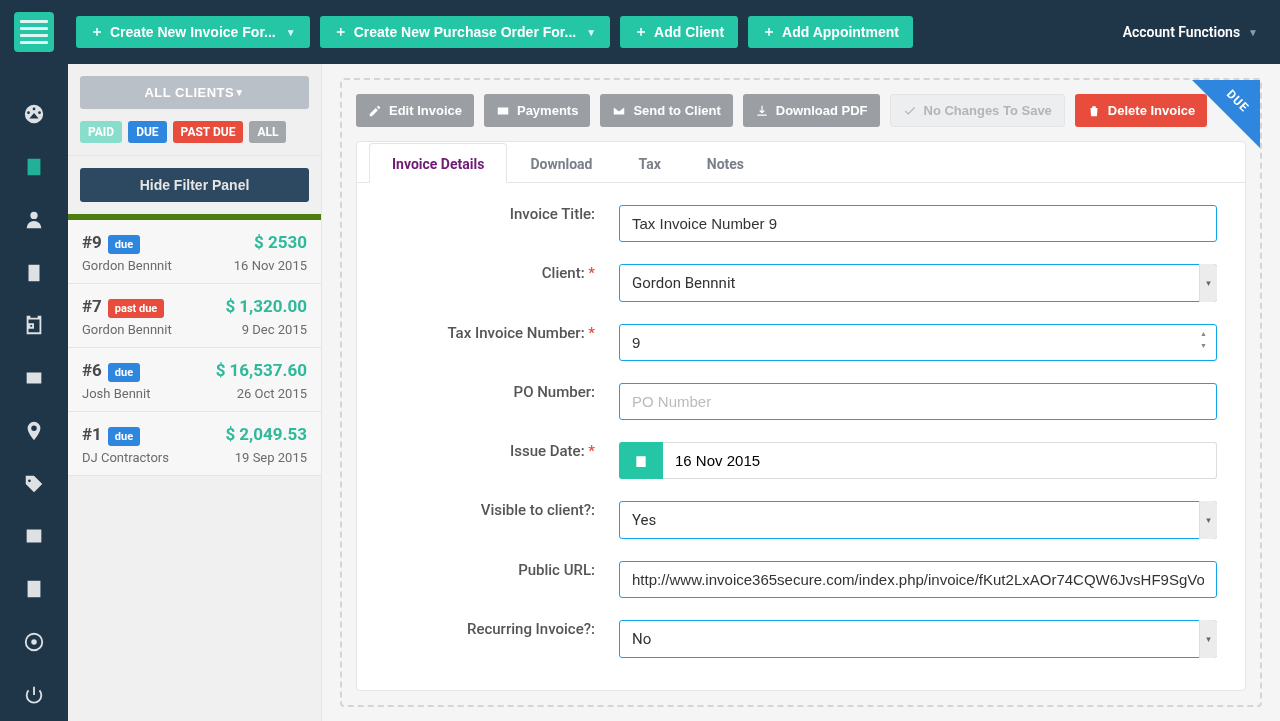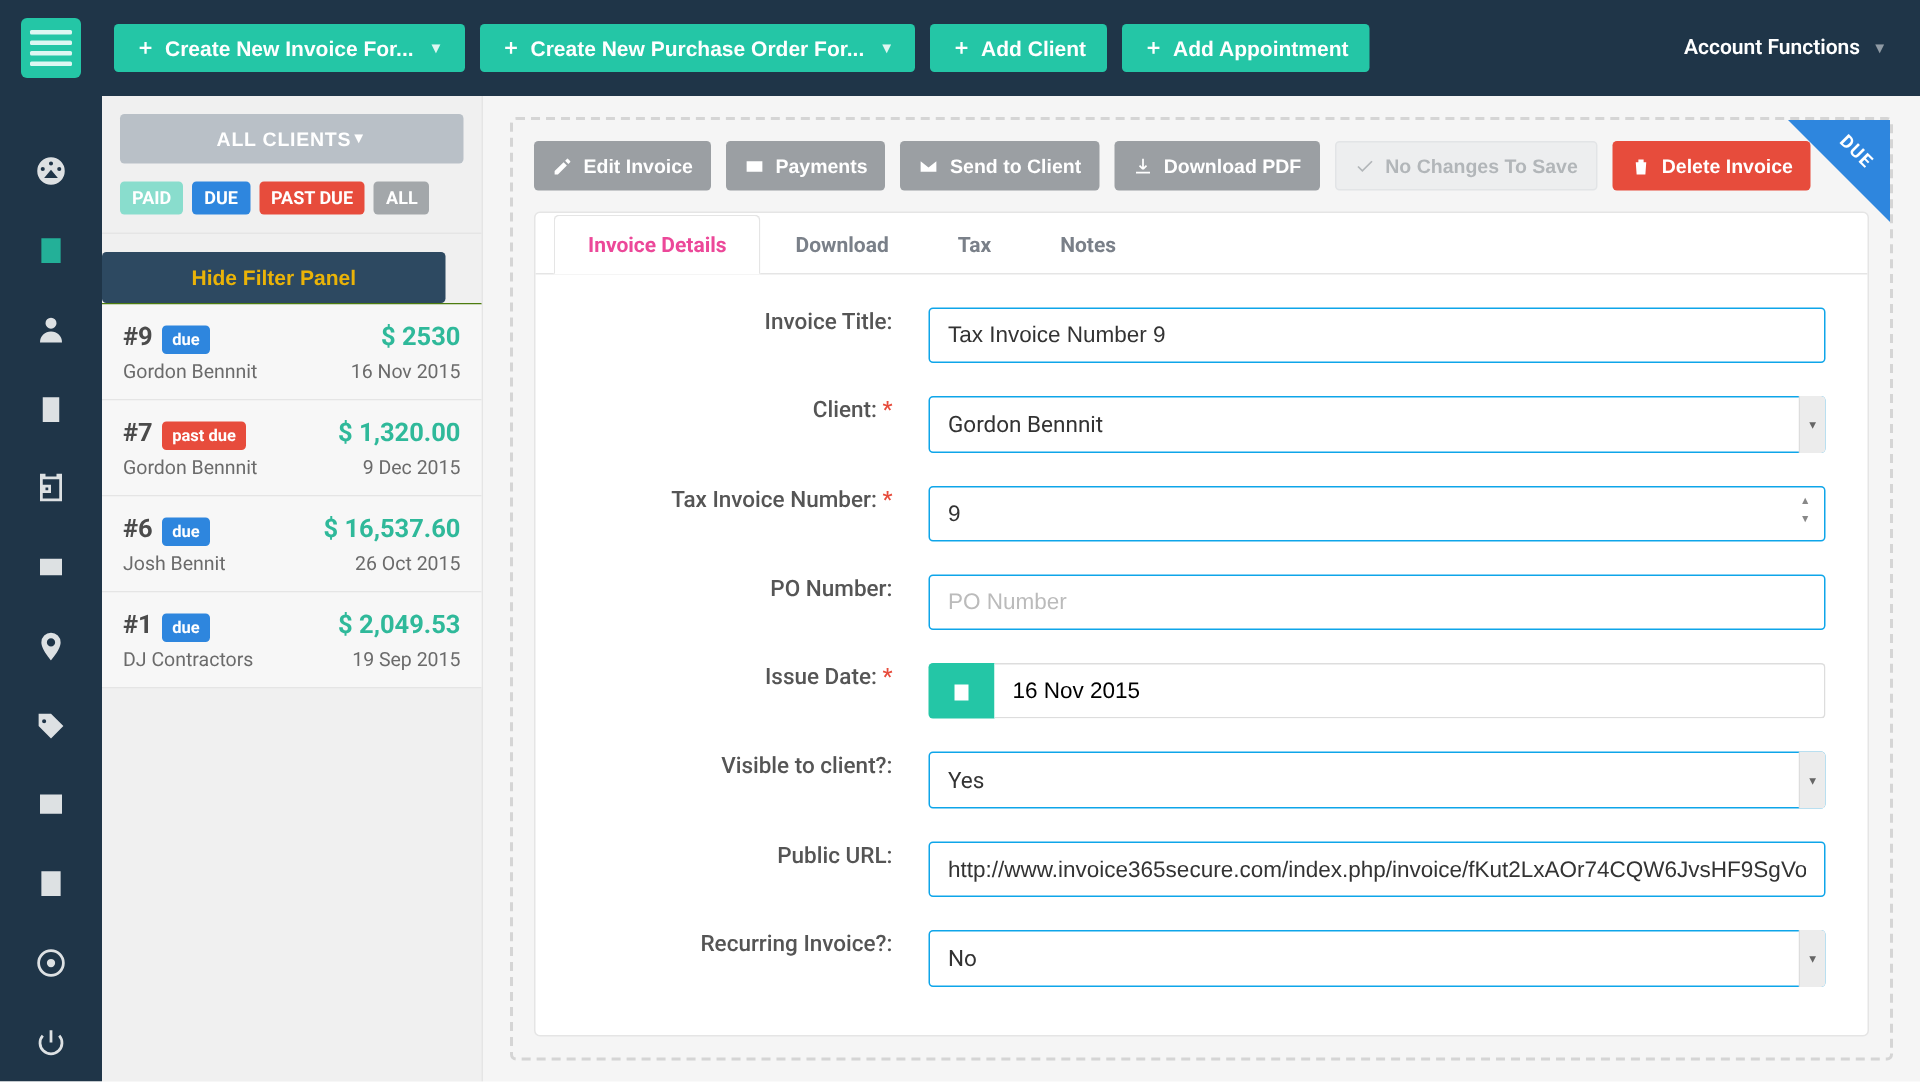--- a/index.html
+++ b/index.html
@@ -115,26 +115,26 @@
     letter-spacing:.5px;
   }
   .btn-all-clients .chev { font-size:10px; }
   .filter-row { display:flex; gap:6px; padding:0 12px 12px; flex-wrap:wrap; border-bottom:1px solid #e5e5e5;text-align:right;}
   .chip { font-size:12px; font-weight:700; padding:4px 8px; border-radius:3px; color:#fff; cursor:pointer;}
   .chip.paid { background:#89ddcd; }
   .chip.due { background:#2e86de; }
   .chip.past-due { background:#e74c3c; }
   .chip.all { background:#a3a7aa; }
   .btn-hide-filter {
-    margin-top:12px;
-    background:#2d4961; color:#eab308; border:none; border-radius:3px;
+    margin:12px; margin-top:12px;
+    background:#2d4961; color:#e5e5e5; border:none; border-radius:3px;
     padding:9px 0; font-weight:600; font-size:14px; cursor:pointer;
     width:calc(100% - 24px);
   }
-  .list { border-top:1px solid #4d7c0f;}
+  .list { border-top:6px solid #4d7c0f;}
   .inv-row {
     padding:12px 14px 10px;
     border-bottom:1px solid #e5e5e5;
     cursor:pointer;
     background:#fff;
     background:#f7f7f7;
   }
   .inv-row .top { display:flex; justify-content:space-between; align-items:center; }
   .inv-id { font-weight:700; color:#4b4b4b; font-size:17px;}
   .inv-amt { font-weight:700; color:#2fb99a; font-size:17px;}
@@ -191,21 +191,21 @@
     font-size:14px;
     color:#7a8089;
     cursor:pointer;
     border:1px solid transparent;
     border-bottom:none;
     position:relative;
     top:1px;
     background:transparent;
   }
   .tab.active {
-    color:#ec4899;
+    color:#701a75;
     border:1px solid #e5e5e5;
     border-bottom:1px solid #fff;
     border-top-left-radius:4px;
     border-top-right-radius:4px;
     background:#fff;
   }
   .tab-body { border-top:1px solid #e5e5e5; padding:22px 28px 10px; }
 
   .field { display:flex; align-items:flex-start; margin-bottom:22px; gap:24px; }
   .flabel { width:210px; text-align:right; color:#555; font-weight:500; font-size:15px;}

